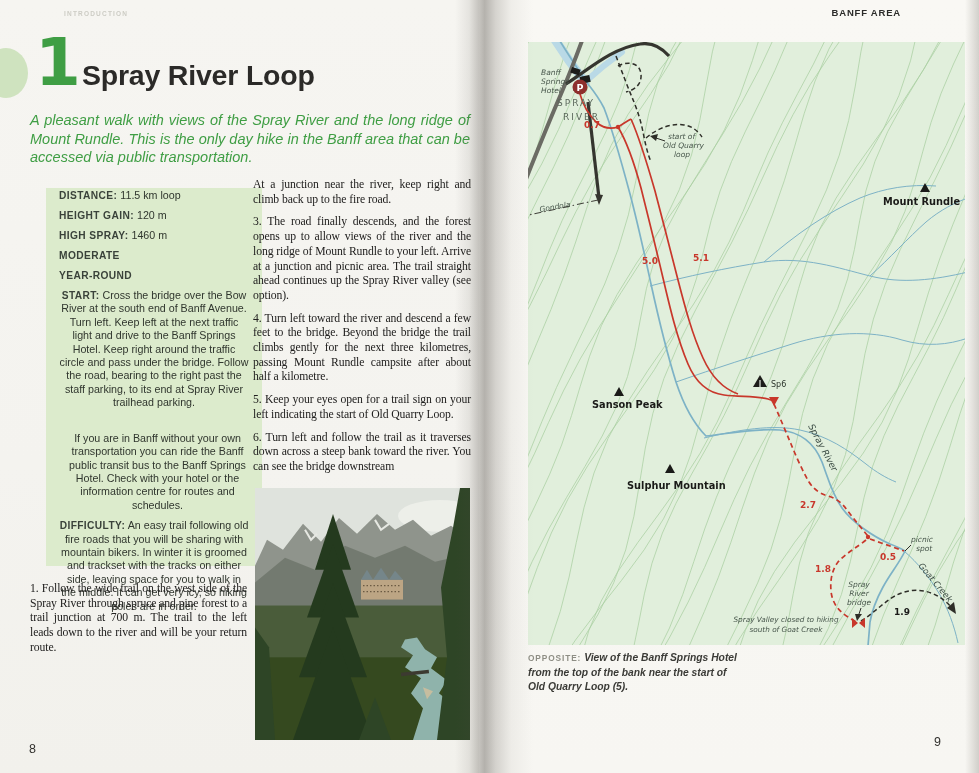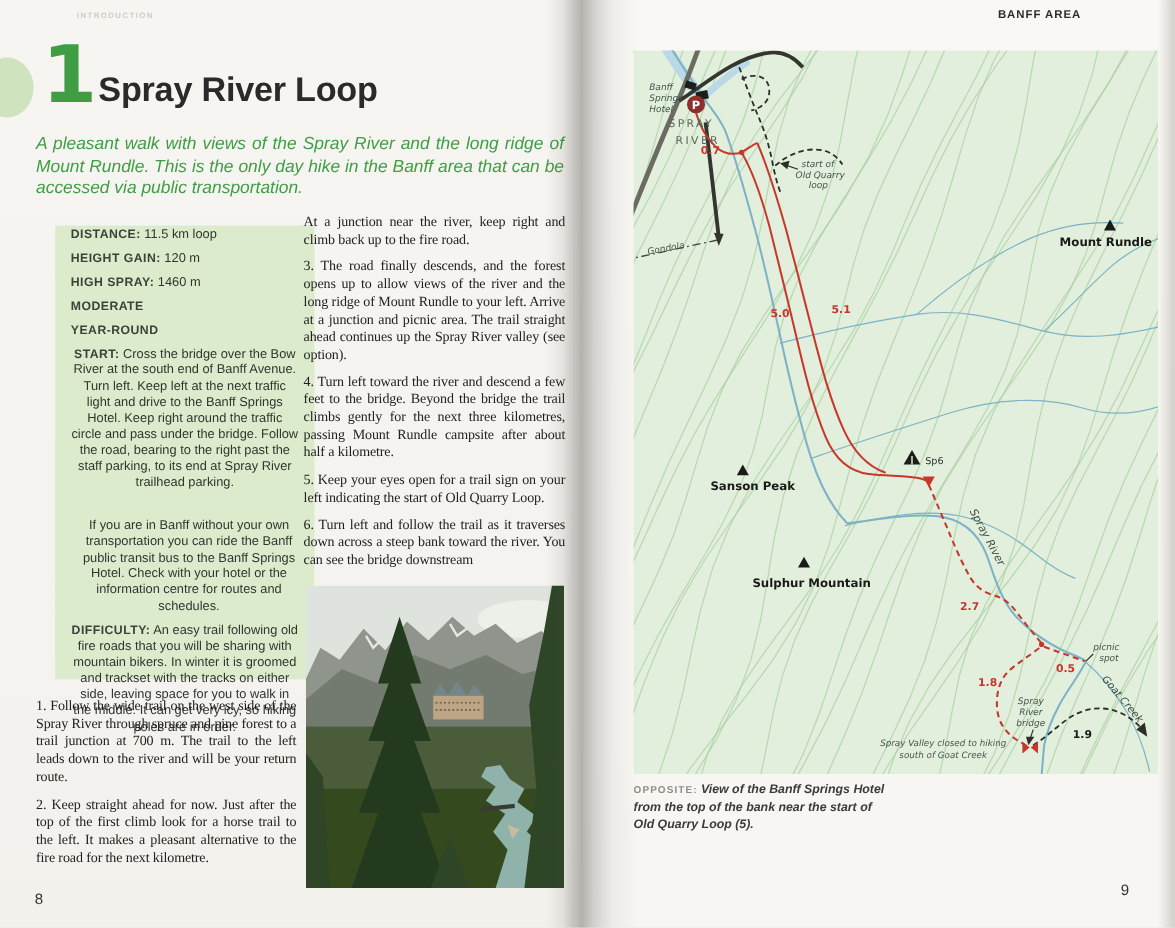--- a/index.html
+++ b/index.html
@@ -79,21 +79,20 @@
     <div class="stat"><span class="slabel">HIGH SPRAY:</span> <span>1460 m</span></div>
     <div class="stat"><span class="slabel">MODERATE</span></div>
     <div class="stat"><span class="slabel">YEAR-ROUND</span></div>
     <p class="bpar"><span class="slabel">START:</span> <span>Cross the bridge over the Bow River at the south end of Banff Avenue. Turn left. Keep left at the next traffic light and drive to the Banff Springs Hotel. Keep right around the traffic circle and pass under the bridge. Follow the road, bearing to the right past the staff parking, to its end at Spray River trailhead parking.</span></p>
     <p class="bpar indent">If you are in Banff without your own transportation you can ride the Banff public transit bus to the Banff Springs Hotel. Check with your hotel or the information centre for routes and schedules.</p>
     <p class="bpar"><span class="slabel">DIFFICULTY:</span> <span>An easy trail following old fire roads that you will be sharing with mountain bikers. In winter it is groomed and trackset with the tracks on either side, leaving space for you to walk in the middle. It can get very icy, so hiking poles are in order.</span></p>
   </div>
 
   <div class="col-left-steps">
     <p class="step">1. Follow the wide trail on the west side of the Spray River through spruce and pine forest to a trail junction at 700 m. The trail to the left leads down to the river and will be your return route.</p>
-    <p class="step">2. Keep straight ahead for now. Just after the top of the first climb look for a horse trail to the left. It makes a pleasant alternative to the fire road for the next kilometre.</p>
   </div>
 
   <div class="col-right">
     <p class="step">At a junction near the river, keep right and climb back up to the fire road.</p>
     <p class="step">3. The road finally descends, and the forest opens up to allow views of the river and the long ridge of Mount Rundle to your left. Arrive at a junction and picnic area. The trail straight ahead continues up the Spray River valley (see option).</p>
     <p class="step">4. Turn left toward the river and descend a few feet to the bridge. Beyond the bridge the trail climbs gently for the next three kilometres, passing Mount Rundle campsite after about half a kilometre.</p>
     <p class="step">5. Keep your eyes open for a trail sign on your left indicating the start of Old Quarry Loop.</p>
     <p class="step">6. Turn left and follow the trail as it traverses down across a steep bank toward the river. You can see the bridge downstream</p>
   </div>
 

